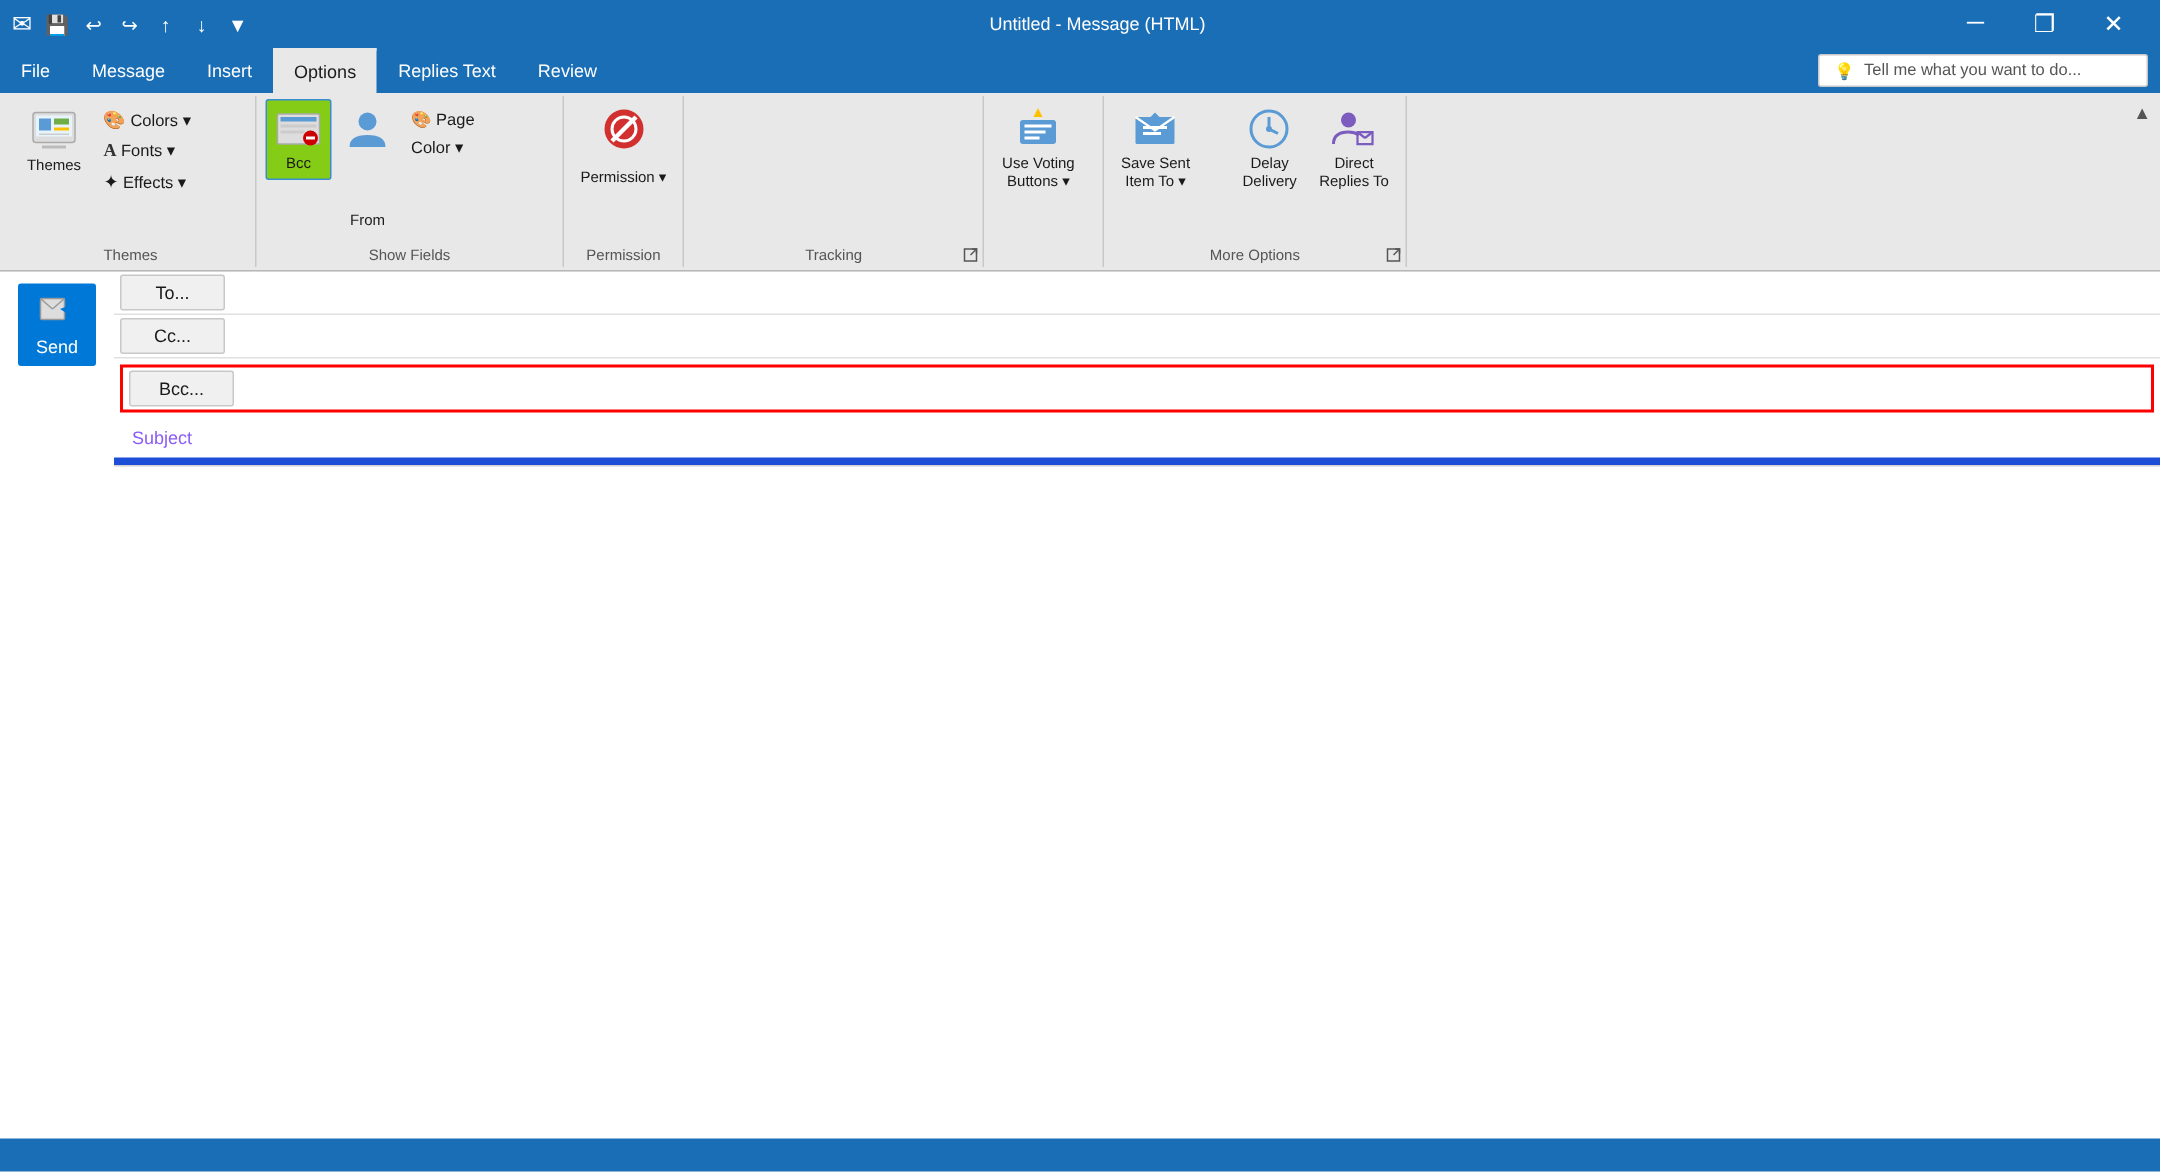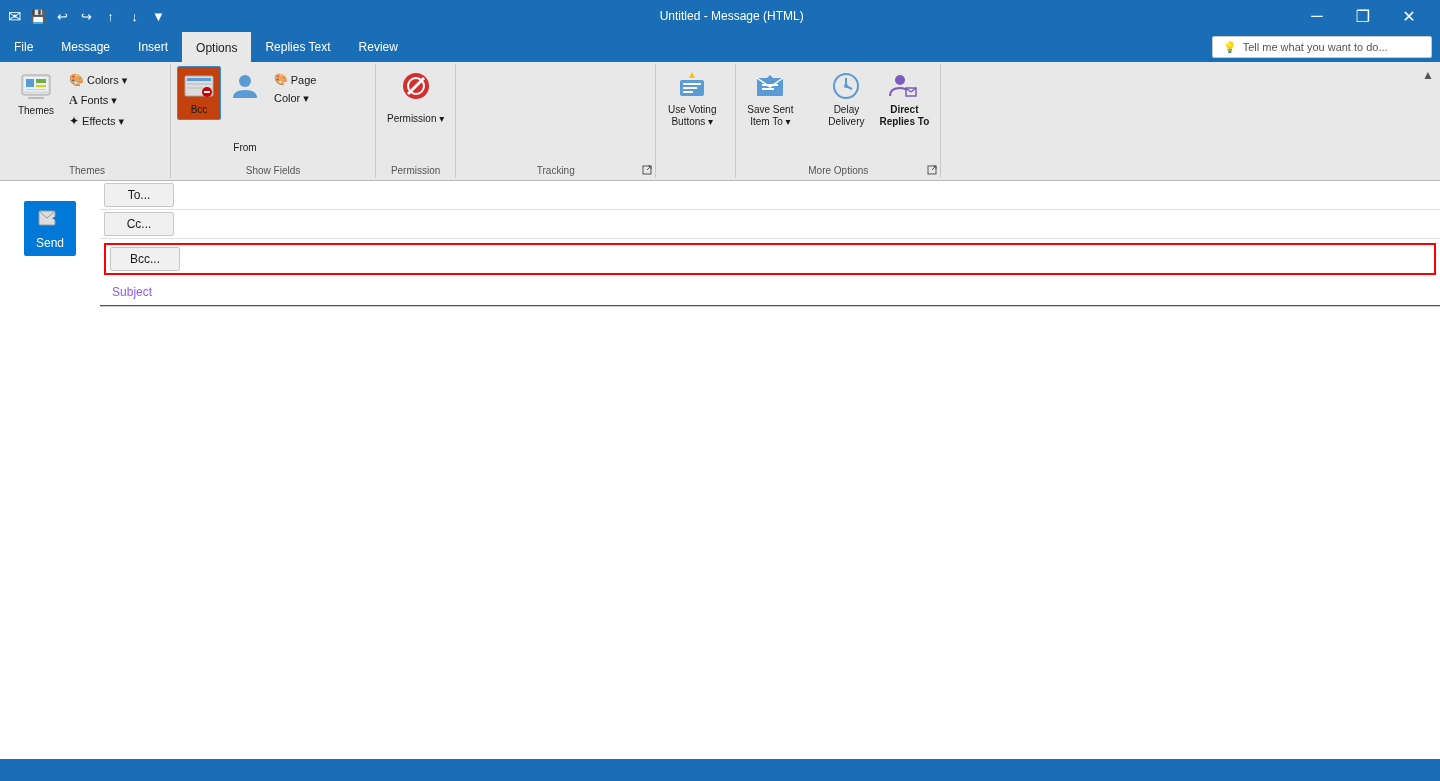--- a/index.html
+++ b/index.html
@@ -112,21 +112,21 @@
       min-width: 44px;
       padding: 3px 4px;
       cursor: pointer;
       background: transparent;
       border: 1px solid transparent;
       border-radius: 2px;
       font-size: 10px;
       color: #1a1a1a;
       gap: 2px;
     }
-    .ribbon-btn.active { background: #c2410c; border-color: #3a8ecf; }
+    .ribbon-btn.active { background: #84cc16; border-color: #3a8ecf; }
     .ribbon-btn-icon {
       width: 32px; height: 32px;
       display: flex; align-items: center; justify-content: center;
       font-size: 22px;
     }
     .ribbon-btn-label {
       font-size: 10px;
       text-align: center;
       line-height: 1.2;
       white-space: nowrap;
@@ -179,21 +179,21 @@
       font-size: 12px;
       color: #555;
       background: transparent;
       border: none;
       padding: 2px;
     }
 
     
     .composer-fields {
       background: white;
-      border-bottom: 1px solid #1d4ed8;
+      border-bottom: 5px solid #1d4ed8;
     }
     .field-row {
       display: flex;
       align-items: center;
       border-bottom: 1px solid #e0e0e0;
       min-height: 26px;
     }
     .field-row:last-child { border-bottom: none; }
     .field-label-btn {
       width: 70px;
@@ -252,21 +252,21 @@
 
     .main-area {
       display: flex;
       flex: 1;
       background: white;
     }
 
     .left-panel {
       display: flex;
       align-items: flex-start;
-      padding: 16px;
+      padding: 4px;
       background: white;
     }
 
     .composer-right {
       flex: 1;
       display: flex;
       flex-direction: column;
     }
 
     
@@ -495,21 +495,21 @@
             <svg width="32" height="32" viewBox="0 0 32 32">
               <circle cx="16" cy="16" r="12" fill="none" stroke="#5b9bd5" stroke-width="2"></circle>
               <line x1="16" y1="8" x2="16" y2="16" stroke="#5b9bd5" stroke-width="2"></line>
               <line x1="16" y1="16" x2="22" y2="19" stroke="#5b9bd5" stroke-width="2"></line>
               <circle cx="16" cy="16" r="2" fill="#5b9bd5"></circle>
             </svg>
           </div>
           <span class="ribbon-btn-label">Delay<br>Delivery</span>
         </button>
 
-        <button class="ribbon-btn" style="min-width:56px;font-weight:bold;">
+        <button class="ribbon-btn" style="min-width:56px;">
           <div class="ribbon-btn-icon">
             <svg width="32" height="32" viewBox="0 0 32 32">
               <circle cx="12" cy="10" r="5" fill="#7c5cbf"></circle>
               <path d="M2 26 Q2 18 12 18 Q16 18 19 20" fill="none" stroke="#7c5cbf" stroke-width="2"></path>
               <path d="M18 18 L28 18 L28 26 L18 26 Z" fill="none" stroke="#7c5cbf" stroke-width="1.5"></path>
               <line x1="18" y1="18" x2="23" y2="22" stroke="#7c5cbf" stroke-width="1.5"></line>
               <line x1="28" y1="18" x2="23" y2="22" stroke="#7c5cbf" stroke-width="1.5"></line>
             </svg>
           </div>
           <span class="ribbon-btn-label">Direct<br>Replies To</span>

